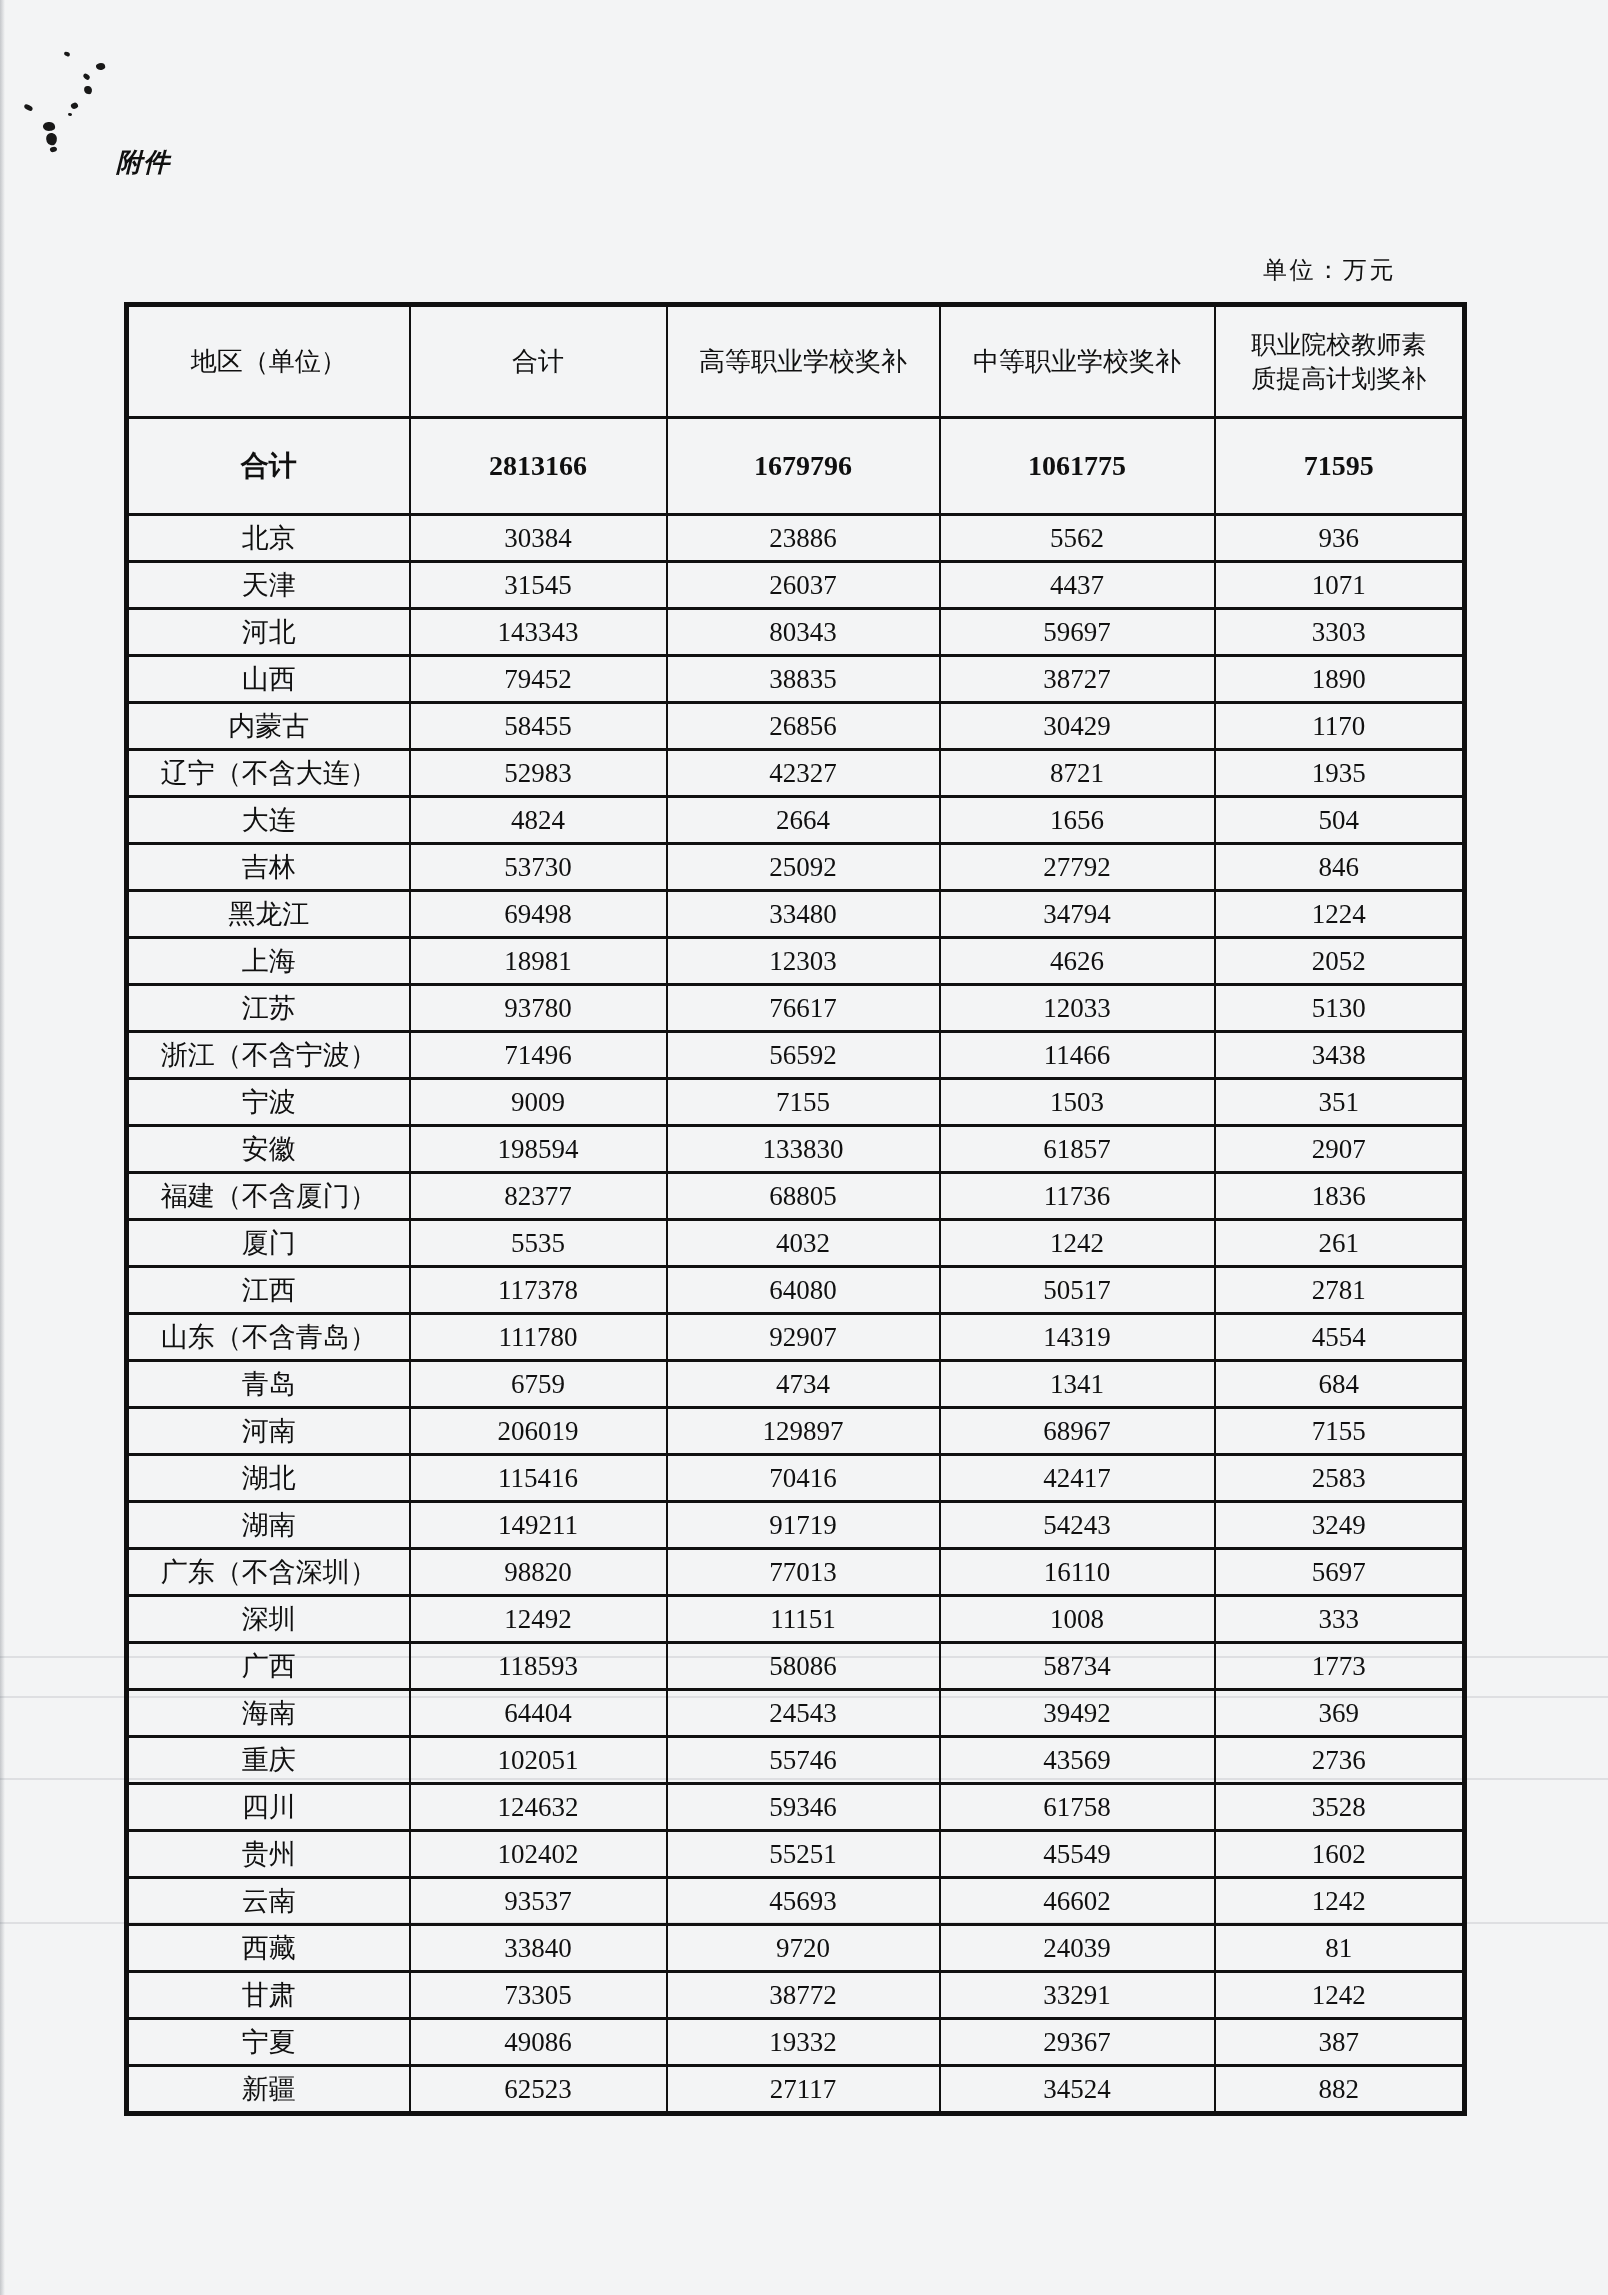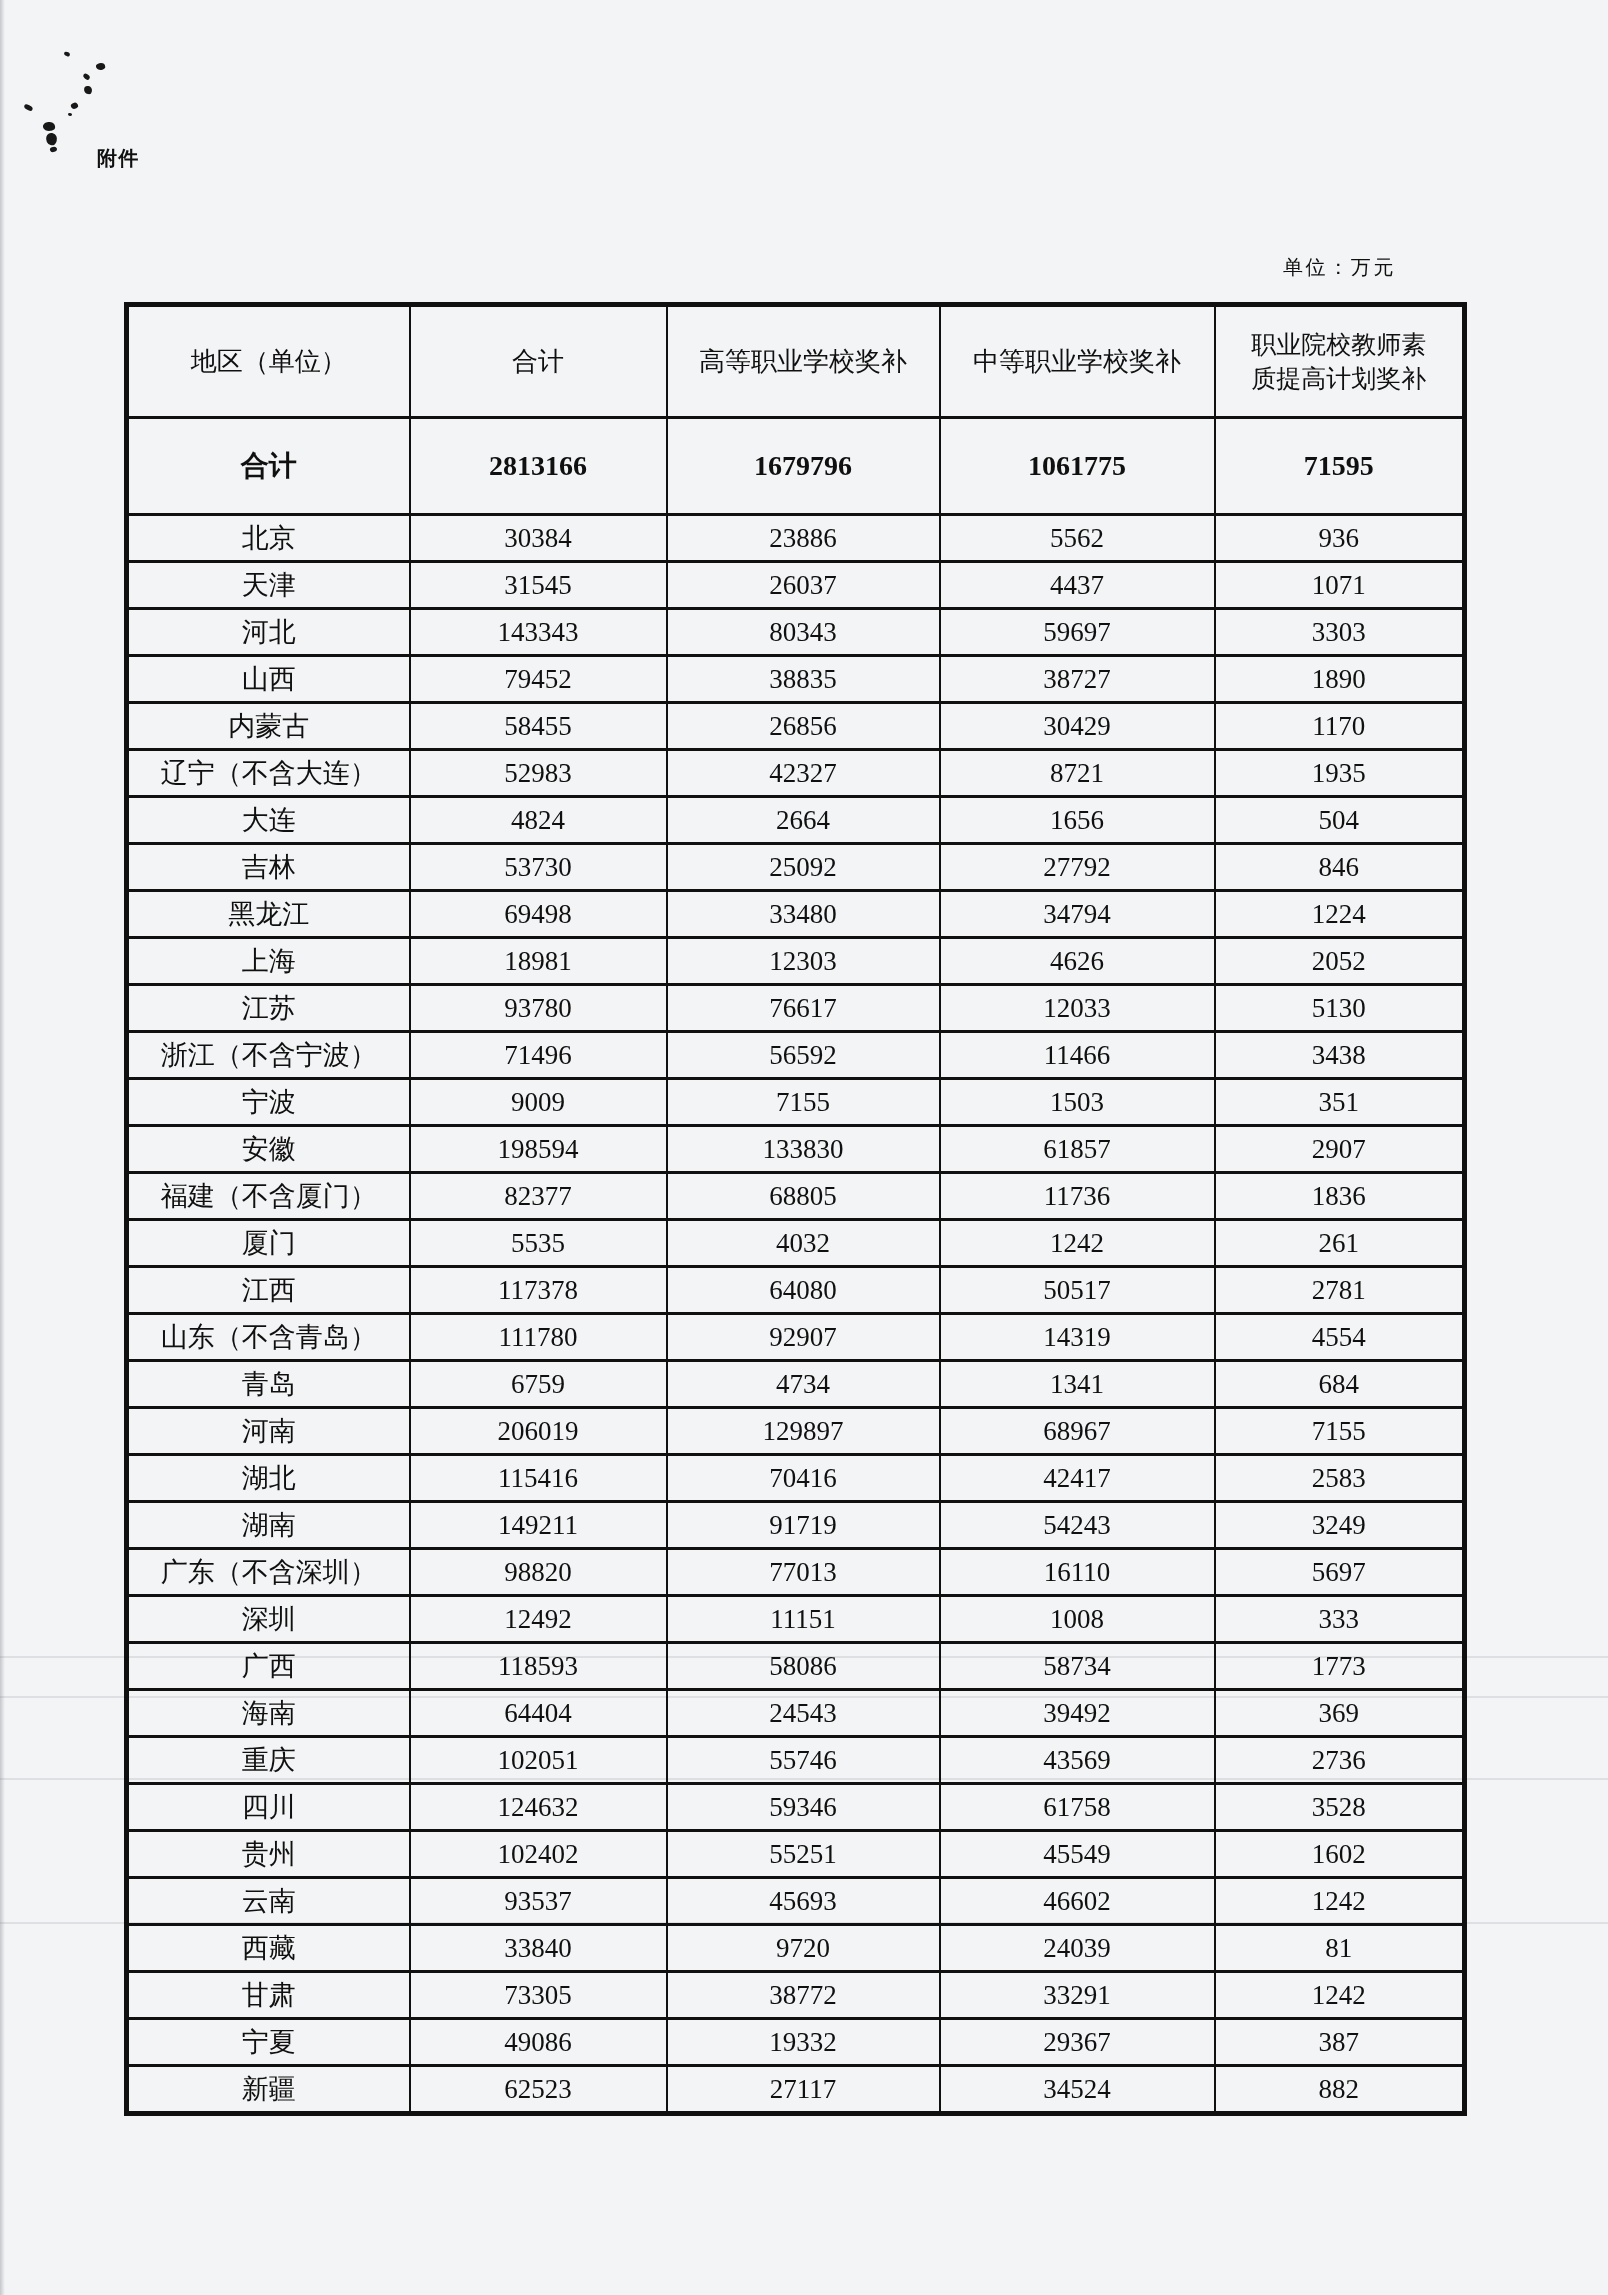--- a/index.html
+++ b/index.html
@@ -21,32 +21,32 @@
     background:linear-gradient(to right, rgba(90,95,105,0.30), rgba(90,95,105,0));
   }
   .speckle{
     position:absolute;background:#181818;border-radius:45% 55% 40% 60%;
   }
   .scan-line{
     position:absolute;left:0;width:100%;height:2px;
     background:rgba(110,116,128,0.16);
   }
   .attachment{
-    position:absolute;left:97px;top:145px;
+    position:absolute;left:116px;top:145px;
     font-family:"Liberation Sans","DejaVu Sans",sans-serif;
-    font-weight:700;font-size:20px;letter-spacing:1.3px;
+    font-weight:700;font-size:26px;letter-spacing:1.3px;font-style:italic;
   }
   .title{
     position:absolute;left:92px;top:191px;width:1328px;margin:0;
     text-align:center;font-size:39px;font-weight:700;letter-spacing:0.7px;
     white-space:nowrap;
   }
   .unit-note{
     position:absolute;right:213px;top:254px;
-    font-size:20px;letter-spacing:2.6px;
+    font-size:24px;letter-spacing:2.6px;
   }
   table.budget-table{
     position:absolute;left:124px;top:302px;width:1338px;
     border-collapse:collapse;table-layout:fixed;
     border:5.2px solid var(--ink);
     padding-left:32px;
   }
   .budget-table th,.budget-table td{
     border:2.6px solid var(--ink);
     border-top-width:3.3px;border-bottom-width:3.3px;

